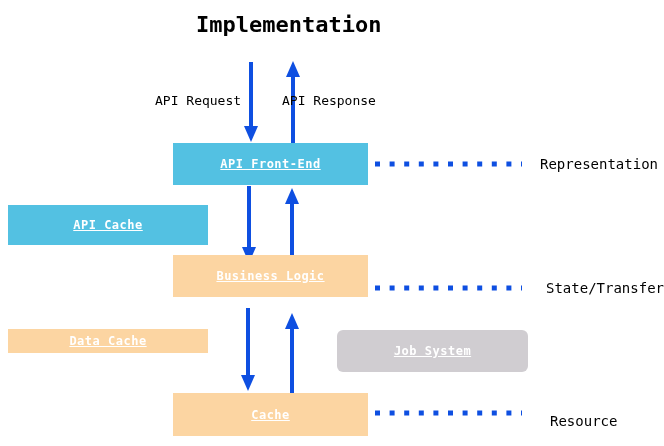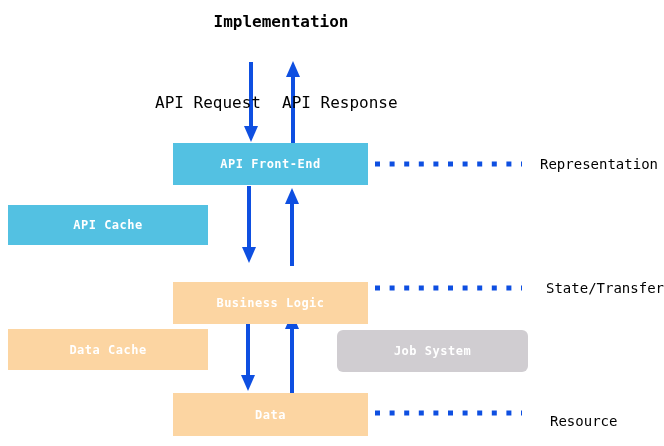--- a/index.html
+++ b/index.html
@@ -14,43 +14,44 @@
     background: var(--background, #ffffff);
     font-family: "DejaVu Sans Mono", monospace;
     overflow: hidden;
   }
   .title {
     position: absolute;
     left: 196px;
     top: 12px;
     width: 170px;
     text-align: center;
-    font-size: 16px;
+    font-size: 22px;
     font-weight: bold;
     color: var(--label-text, #000000);
     white-space: nowrap;
   }
   .box {
     position: absolute;
     display: flex;
     align-items: center;
     justify-content: center;
     font-size: 12px;
     font-weight: bold;
     color: var(--box-text, #ffffff);
     letter-spacing: 0.5px;
     white-space: nowrap;
+    text-decoration: underline;
   }
   .box.cyan   { background: var(--cyan-box,   #53C1E2); }
   .box.orange { background: var(--orange-box, #FCD5A2); }
   .box.gray   { background: var(--gray-box,   #D0CDD1); border-radius: 6px; }
 
   .arrow-label {
     position: absolute;
-    font-size: 16px;
+    font-size: 13px;
     color: var(--label-text, #000000);
     white-space: nowrap;
   }
   .layer-label {
     position: absolute;
     font-size: 14px;
     color: var(--label-text, #000000);
     white-space: nowrap;
   }
   svg.overlay {
@@ -122,33 +123,33 @@
   <div class="arrow-label" style="left:282px; top:93px;">API Response</div>
 
   <div class="box cyan" style="left:173px; top:143px; width:195px; height:42px;">
     <span>API Front-End</span>
   </div>
 
   <div class="box cyan" style="left:8px; top:205px; width:200px; height:40px;">
     <span>API Cache</span>
   </div>
 
-  <div class="box orange" style="left:173px; top:282px; width:195px; height:42px;">
+  <div class="box orange" style="left:173px; top:255px; width:195px; height:42px;">
     <span>Business Logic</span>
   </div>
 
-  <div class="box orange" style="left:8px; top:329px; width:200px; height:41px;">
+  <div class="box orange" style="left:8px; top:329px; width:200px; height:24px;">
     <span>Data Cache</span>
   </div>
 
   <div class="box gray" style="left:337px; top:330px; width:191px; height:42px;">
     <span>Job System</span>
   </div>
 
   <div class="box orange" style="left:173px; top:393px; width:195px; height:43px;">
-    <span>Data</span>
+    <span>Cache</span>
   </div>
 
   <div class="layer-label" style="left:540px; top:156px;">Representation</div>
   <div class="layer-label" style="left:546px; top:280px;">State/Transfer</div>
   <div class="layer-label" style="left:550px; top:405px;margin-top:8px;">Resource</div>
 
 </div>
 
 </body></html>

